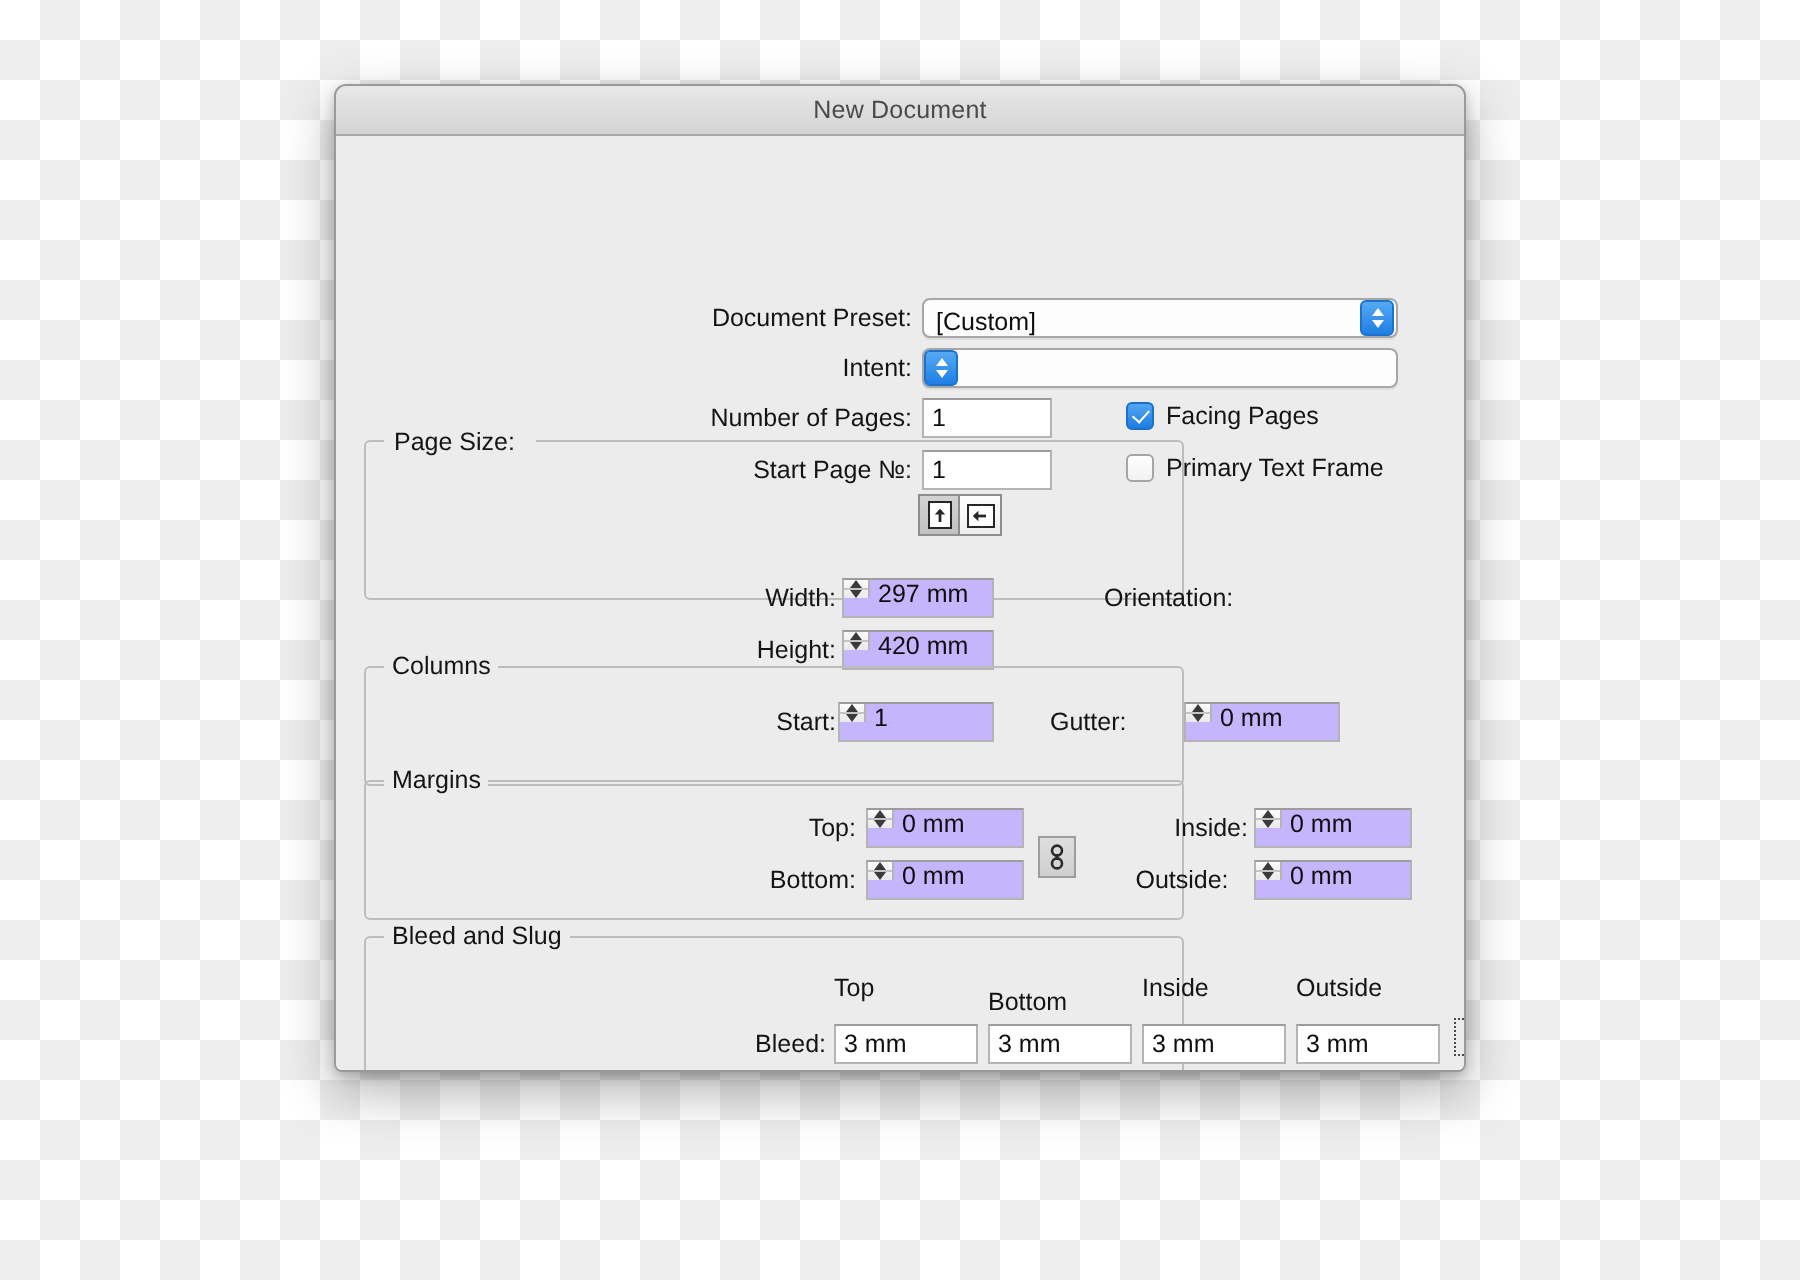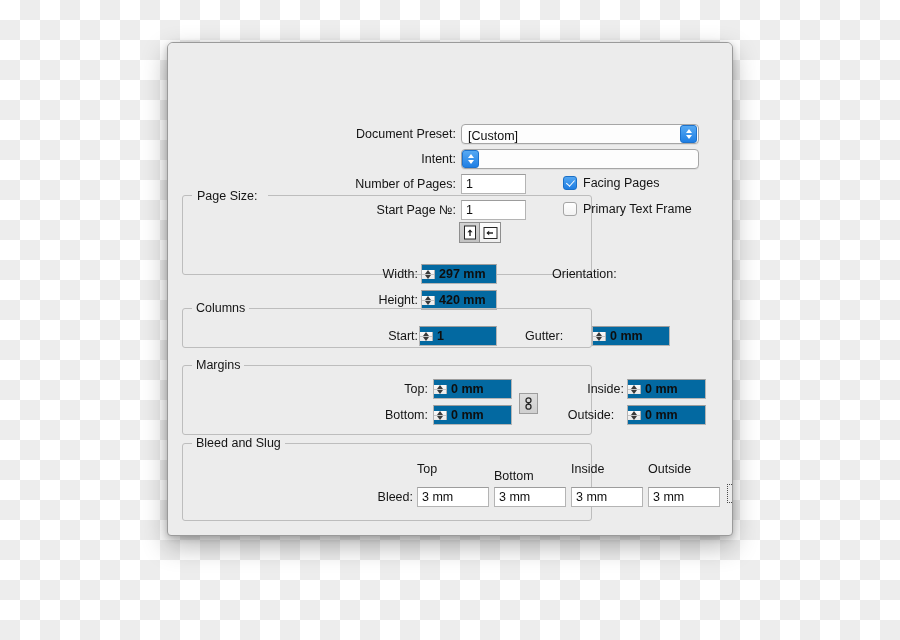--- a/index.html
+++ b/index.html
@@ -114,26 +114,25 @@
     font-size: 12.5px;
     color: #0e0e0e;
     white-space: nowrap;
   }
 
   
   .stepfield {
     position: absolute;
     height: 20px;
     box-sizing: border-box;
-    background: #0369a1;
+    background: #c4b5fd;
     border: 1px solid #b4b4b4;
     border-top-color: #9c9c9c;
     display: flex;
-    align-items: center;
-    font-weight: bold;
+    align-items: flex-start;
   }
   .stepper {
     width: 13px;
     box-sizing: border-box;
     background: linear-gradient(to bottom, #fbfbfb, #e9e9e9);
     border-right: 1px solid #b4b4b4;
     display: flex;
     flex-direction: column;
   }
   .stepper .half {
@@ -261,20 +260,23 @@
     position: absolute;
     font-size: 12.5px;
     color: #141414;
   }
 </style>
 </head>
 <body>
 
 <div id="dialog">
 
+  <div id="titlebar">
+    <span class="title">New Document</span>
+  </div>
 
   <div id="content">
 
     <span class="lbl" style="position:absolute; left:182px; top:84px; width:106px; text-align:right;">Document Preset:</span>
     <div class="popup" style="left:293px; top:81px; width:238px;">
       <span class="pv">[Custom]</span>
       <span class="arrows">
         <span class="au"></span>
           <span class="ad"></span>
       </span>
@@ -351,21 +353,21 @@
       </span>
       <span class="oribtn">
         <svg width="15" height="14" viewBox="0 0 15 14">
           <rect x="1" y="1.5" width="13" height="11" fill="#ffffff" stroke="#262626" stroke-width="1"></rect>
           <path d="M4 7 L10 7" stroke="#262626" stroke-width="1.4" fill="none"></path>
           <path d="M6.2 4.4 L3.4 7 L6.2 9.6 Z" fill="#262626"></path>
         </svg>
       </span>
     </div>
 
-    <div class="group" style="left:14px; top:265px; width:410px; height:40px;">
+    <div class="group" style="left:14px; top:265px; width:410px; height:60px;">
       <span class="gtitle">Columns</span>
     </div>
 
     <span class="lbl" style="position:absolute; left:186px; top:286px; width:64px; text-align:right;">Start:</span>
     <div class="stepfield" style="left:251px; top:283px; width:78px;">
       <span class="stepper">
         <span class="half top">
             <span class="up"></span>
           </span>
         <span class="half">

